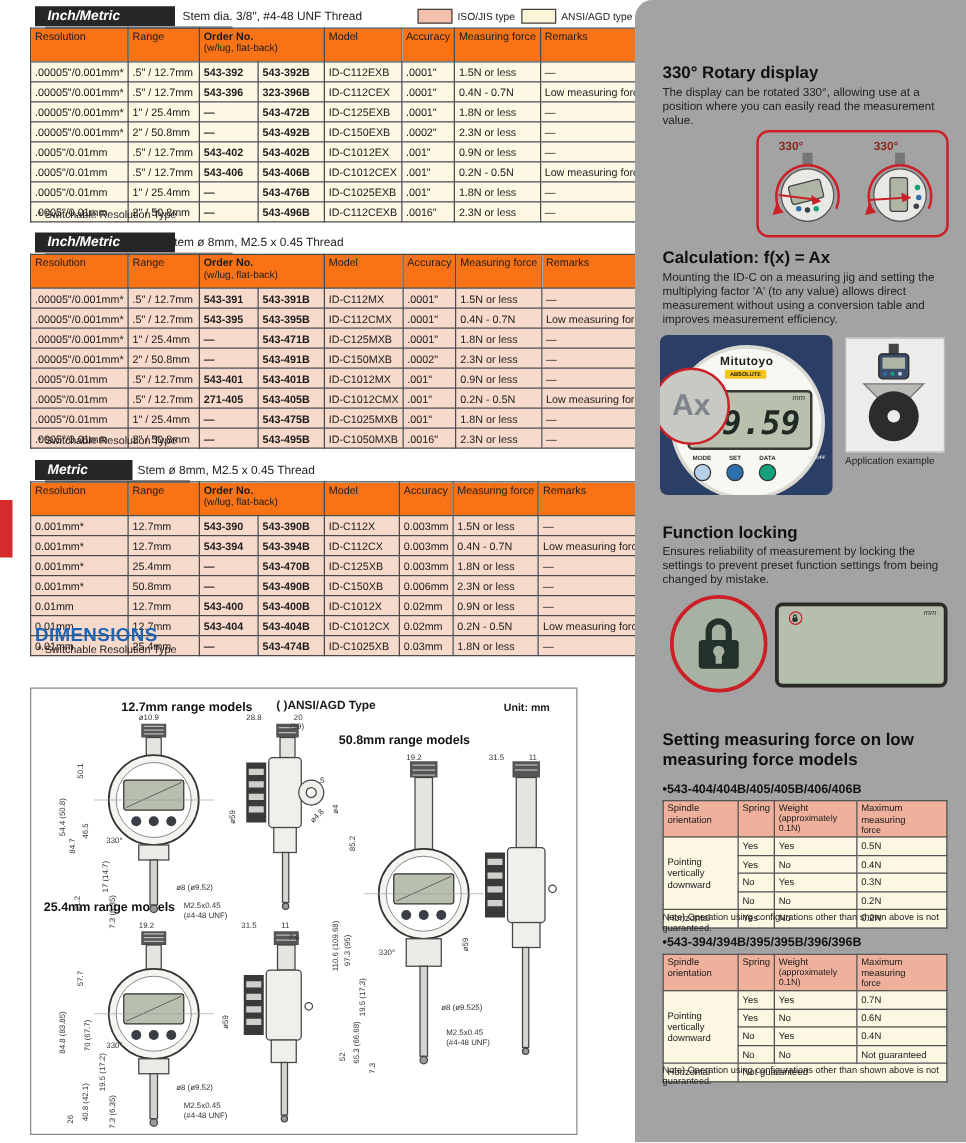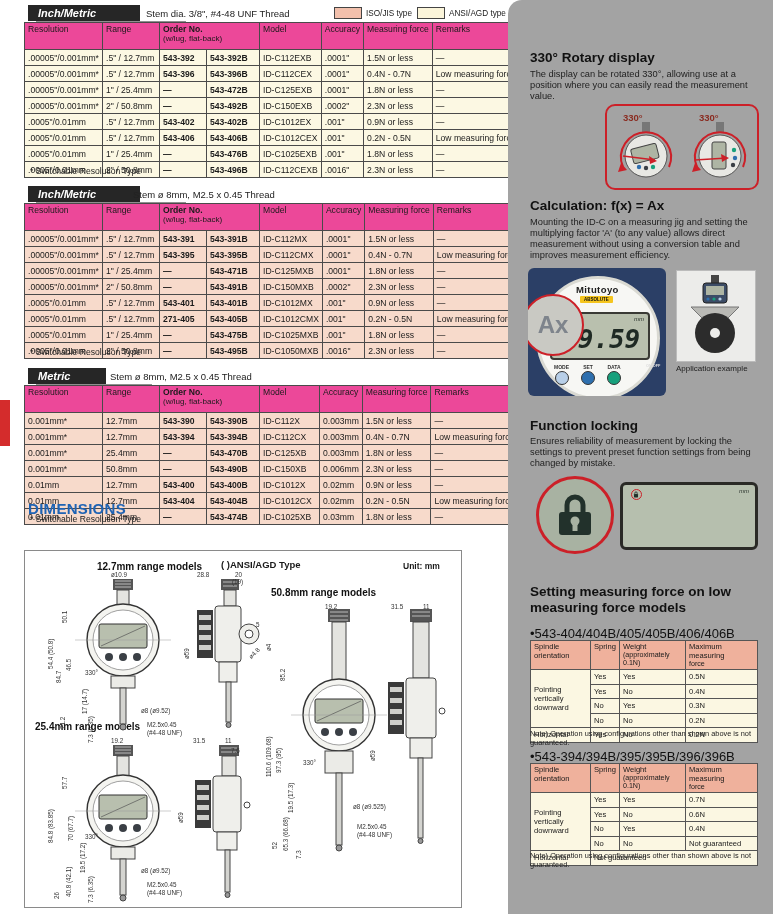--- a/index.html
+++ b/index.html
@@ -10,42 +10,42 @@
             font-size:11px;line-height:16px;padding:0 10px;height:16px;}
   .blackbox:after{content:"";position:absolute;left:8px;right:-46px;bottom:-3px;height:3px;background:#8f8f8f;}
   .subtitle{position:absolute;font-size:9.5px;color:#222;}
   
   .legend{position:absolute;display:flex;align-items:center;font-size:8.2px;gap:4px;}
   .swatch{width:26px;height:10px;border:1px solid #444;display:inline-block;}
   
   table.spec{position:absolute;border-collapse:collapse;table-layout:fixed;font-size:8.6px;
              border:1.5px solid #333;}
   table.spec th,table.spec td{border:1px solid #4a4a4a;padding:1px 3px;text-align:left;overflow:hidden;white-space:nowrap;}
-  table.spec thead th{background:#ec4899;font-weight:normal;vertical-align:top;height:24px;}
+  table.spec thead th{background:#f97316;font-weight:normal;vertical-align:top;height:24px;}
   table.spec td{height:13px;}
   table.ansi tbody td{background:#fcf8e3;}
   table.iso tbody td{background:#f7dacb;}
   .hb{font-weight:bold;}
   .hs{font-size:.94em;}
   td.bold{font-weight:bold;}
   .fn{position:absolute;font-size:8.6px;color:#222;}
   
   .dimhead{position:absolute;font-size:15px;font-weight:bold;color:#1e63b4;letter-spacing:.3px;}
   .dimsbox{position:absolute;left:24px;top:550px;width:436px;height:356px;border:1px solid #8a8a8a;background:#fff;}
   .dimtitle{position:absolute;font-size:10px;font-weight:bold;color:#111;white-space:nowrap;}
   .dimnote{position:absolute;font-size:9.5px;font-weight:bold;white-space:nowrap;}
   .dimunit{position:absolute;font-size:8.5px;font-weight:bold;white-space:nowrap;}
   .ann{position:absolute;font-size:6.3px;color:#333;white-space:nowrap;transform-origin:0 0;}
   .draw{position:absolute;}
   .redtab{position:absolute;left:0;top:400px;width:10px;height:46px;background:#d42c2c;}
   
   .sidebar{position:absolute;left:508px;top:0;width:265px;height:914px;background:#a3a3a3;border-radius:14px 0 0 0;}
   .sb-h{position:absolute;font-size:13.5px;font-weight:bold;color:#111;line-height:1.15;}
   .sb-p{position:absolute;font-size:9.3px;line-height:1.2;color:#222;width:233px;}
-  .sb-sub{position:absolute;font-size:13px;font-weight:normal;color:#111;}
+  .sb-sub{position:absolute;font-size:10px;font-weight:bold;color:#111;}
   table.force{position:absolute;border-collapse:collapse;table-layout:fixed;font-size:7.6px;border:1.2px solid #333;}
   table.force th,table.force td{border:1px solid #555;padding:1px 3px;text-align:left;vertical-align:middle;}
   table.force thead th{background:#efb19c;font-weight:normal;vertical-align:top;height:19px;}
   table.force td{background:#fbf7e2;height:11.5px;}
   .note{position:absolute;font-size:7.4px;color:#222;width:236px;}
   
   .rotarybox{position:absolute;border:2px solid #cc2028;border-radius:10px;}
   .deg{position:absolute;font-size:9.5px;font-weight:bold;color:#8a2b20;}
   
   .calcpanel{position:absolute;background:#2b3f66;border-radius:6px;overflow:hidden;}
@@ -132,21 +132,21 @@
           <td class="bold">543-392B</td>
           <td>ID-C112EXB</td>
           <td>.0001"</td>
           <td>1.5N or less</td>
           <td>—</td>
         </tr>
         <tr>
           <td>.00005"/0.001mm*</td>
           <td>.5" / 12.7mm</td>
           <td class="bold">543-396</td>
-          <td class="bold">543-396B</td>
+          <td class="bold">323-396B</td>
           <td>ID-C112CEX</td>
           <td>.0001"</td>
           <td>0.4N - 0.7N</td>
           <td>Low measuring force</td>
         </tr>
         <tr>
           <td>.00005"/0.001mm*</td>
           <td>1" / 25.4mm</td>
           <td class="bold">—</td>
           <td class="bold">543-472B</td>

